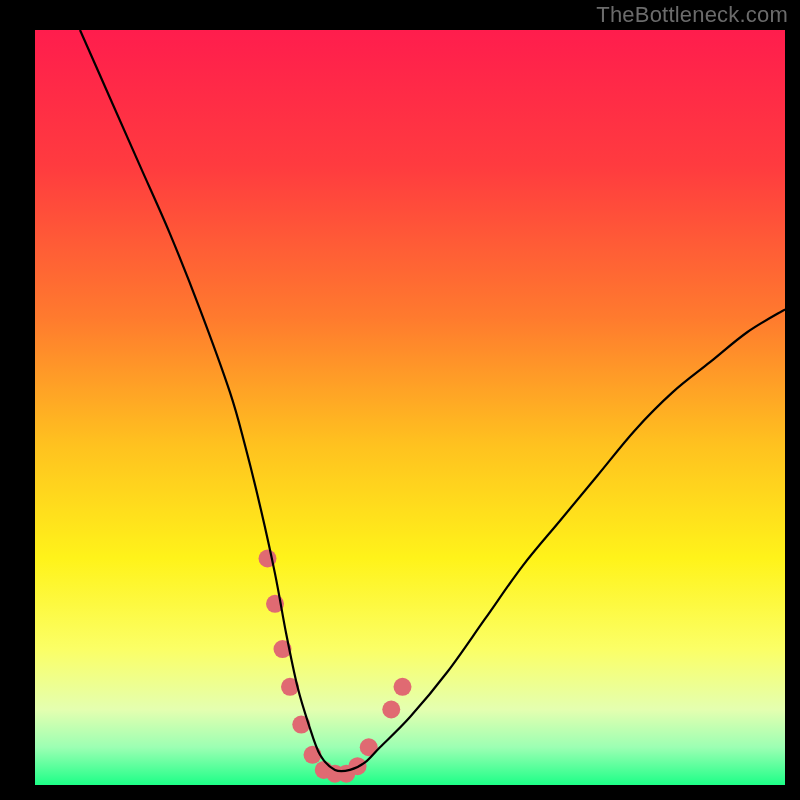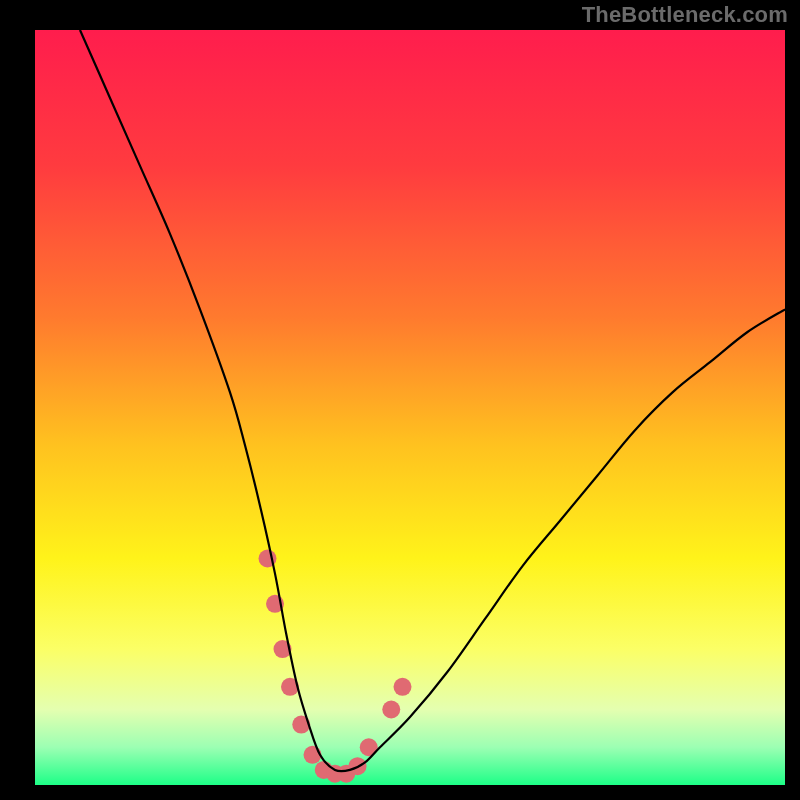--- a/index.html
+++ b/index.html
@@ -18,21 +18,21 @@
     width: 800px;
     height: 800px;
     background: #000;
   }
   .watermark {
     position: absolute;
     top: 2px;
     right: 12px;
     color: #6b6b6b;
     font-size: 22px;
-    font-weight: 700;
+    font-weight: 400;
     letter-spacing: 0.2px;
     z-index: 5;
     user-select: none;
   }
   svg {
     position: absolute;
     left: 0;
     top: 0;
   }
 </style>

